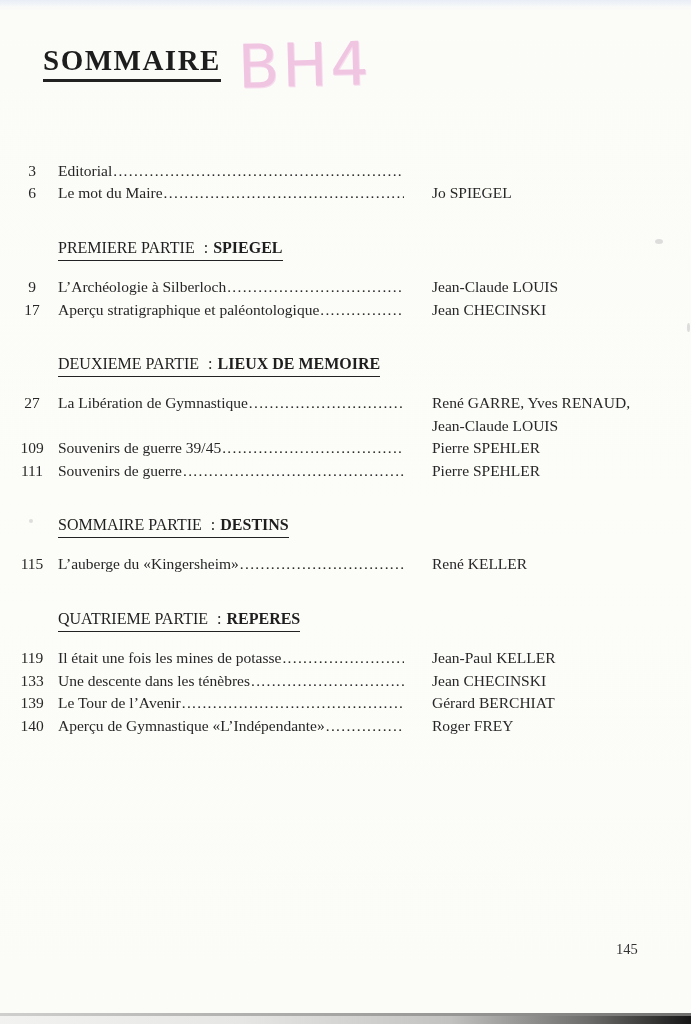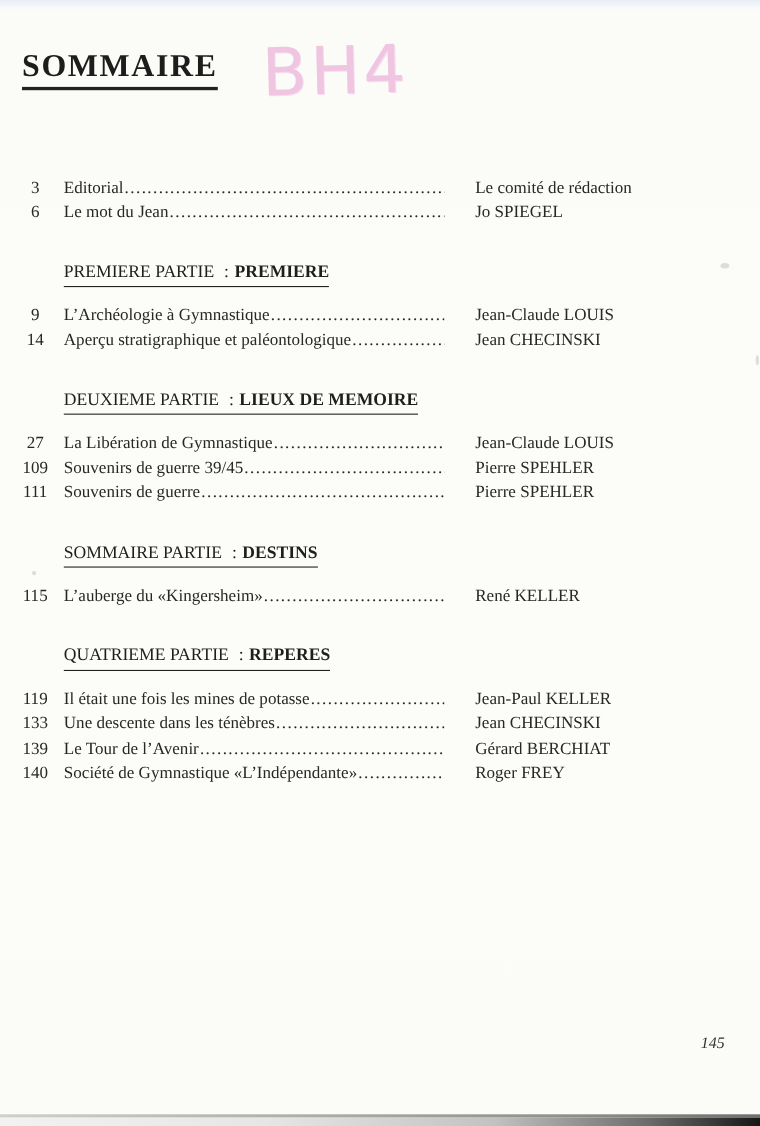--- a/index.html
+++ b/index.html
@@ -8,21 +8,21 @@
     width: 691px;
     height: 1024px;
     margin: 0 auto;
     background: linear-gradient(180deg, #f3f6fa 0%, #fbfbf8 1%, #fcfcf9 55%, #fbfbf8 100%);
     overflow: hidden;
     font-family: "Liberation Serif", "DejaVu Serif", serif;
     color: #272727;
   }
   .doc-title {
     position: absolute;
-    left: 20px;
+    left: 43px;
     top: 44px;
     margin: 0;
     font-size: 29px;
     font-weight: 700;
     letter-spacing: 1.5px;
     color: #1d1d1d;
   }
   .doc-title .title-text {
     display: inline-block;
     border-bottom: 3px solid #222;
@@ -77,25 +77,24 @@
     overflow: hidden;
   }
   .leader { letter-spacing: 1.3px; margin-left: 1px; }
   .auth {
     margin-left: 28px;
     max-width: 240px;
   }
   .auth .a { display: block; white-space: nowrap; }
   .page-number {
     position: absolute;
-    left: 637px;
+    left: 616px;
     top: 941px;
     font-size: 14.5px;
     color: #333;
-    font-style: italic;
   }
   .top-edge {
     position: absolute;
     left: 0; right: 0; top: 0;
     height: 7px;
     background: linear-gradient(180deg, #e9eef6 0%, rgba(255,255,255,0) 100%);
   }
   .bottom-line {
     position: absolute;
     left: 0; right: 0; top: 1013px;
@@ -124,61 +123,59 @@
   </h1>
 
   <span class="annotation">BH4</span>
 
   <div class="toc">
 
     <div class="group">
       <div class="row">
         <span class="num">3</span>
         <span class="ttl"><span class="t">Editorial</span><span class="leader">......................................................................................................................................................</span></span>
-        <span class="auth">
-            <span class="a">Le comité de rédaction</span>
-          </span>
       </div>
       <div class="row">
         <span class="num">6</span>
-        <span class="ttl"><span class="t">Le mot du Jean</span><span class="leader">......................................................................................................................................................</span></span>
+        <span class="ttl"><span class="t">Le mot du Maire</span><span class="leader">......................................................................................................................................................</span></span>
         <span class="auth">
             <span class="a">Jo SPIEGEL</span>
           </span>
       </div>
     </div>
 
     <div class="group">
       <div class="heading">
-        <span class="hwrap"><span class="hp">PREMIERE PARTIE</span><span class="hsep">:</span><span class="hn">PREMIERE</span></span>
+        <span class="hwrap"><span class="hp">PREMIERE PARTIE</span><span class="hsep">:</span><span class="hn">SPIEGEL</span></span>
       </div>
       <div class="row">
         <span class="num">9</span>
-        <span class="ttl"><span class="t">L’Archéologie à Gymnastique</span><span class="leader">......................................................................................................................................................</span></span>
+        <span class="ttl"><span class="t">L’Archéologie à Silberloch</span><span class="leader">......................................................................................................................................................</span></span>
         <span class="auth">
             <span class="a">Jean-Claude LOUIS</span>
           </span>
       </div>
       <div class="row">
-        <span class="num">14</span>
+        <span class="num">17</span>
         <span class="ttl"><span class="t">Aperçu stratigraphique et paléontologique</span><span class="leader">......................................................................................................................................................</span></span>
         <span class="auth">
             <span class="a">Jean CHECINSKI</span>
           </span>
       </div>
     </div>
 
     <div class="group">
       <div class="heading">
         <span class="hwrap"><span class="hp">DEUXIEME PARTIE</span><span class="hsep">:</span><span class="hn">LIEUX DE MEMOIRE</span></span>
       </div>
       <div class="row">
         <span class="num">27</span>
         <span class="ttl"><span class="t">La Libération de Gymnastique</span><span class="leader">......................................................................................................................................................</span></span>
         <span class="auth">
+            <span class="a">René GARRE, Yves RENAUD,</span>
             <span class="a">Jean-Claude LOUIS</span>
           </span>
       </div>
       <div class="row">
         <span class="num">109</span>
         <span class="ttl"><span class="t">Souvenirs de guerre 39/45</span><span class="leader">......................................................................................................................................................</span></span>
         <span class="auth">
             <span class="a">Pierre SPEHLER</span>
           </span>
       </div>
@@ -227,21 +224,21 @@
     <div class="group">
       <div class="row">
         <span class="num">139</span>
         <span class="ttl"><span class="t">Le Tour de l’Avenir</span><span class="leader">......................................................................................................................................................</span></span>
         <span class="auth">
             <span class="a">Gérard BERCHIAT</span>
           </span>
       </div>
       <div class="row">
         <span class="num">140</span>
-        <span class="ttl"><span class="t">Société de Gymnastique «L’Indépendante»</span><span class="leader">......................................................................................................................................................</span></span>
+        <span class="ttl"><span class="t">Aperçu de Gymnastique «L’Indépendante»</span><span class="leader">......................................................................................................................................................</span></span>
         <span class="auth">
             <span class="a">Roger FREY</span>
           </span>
       </div>
     </div>
 
   </div>
 
   <span class="page-number">145</span>
 

